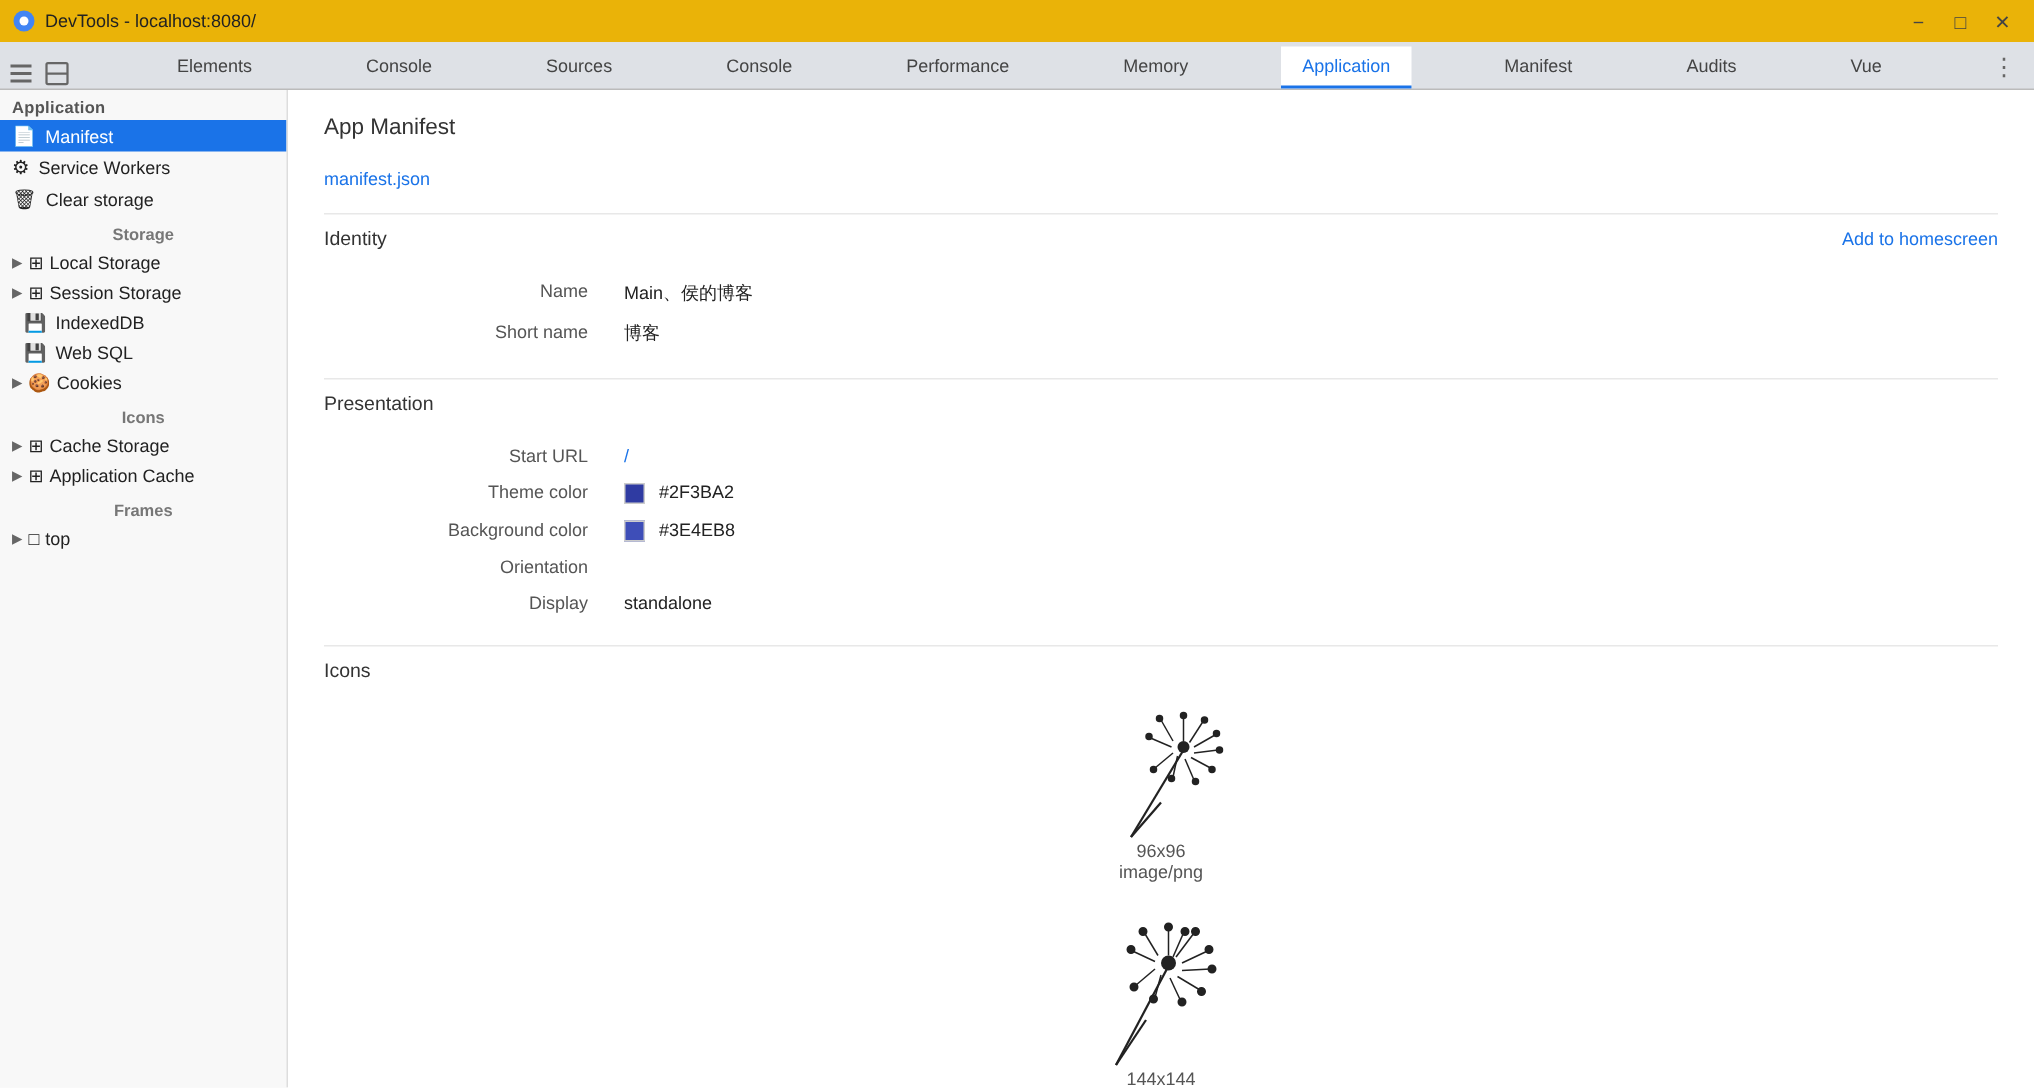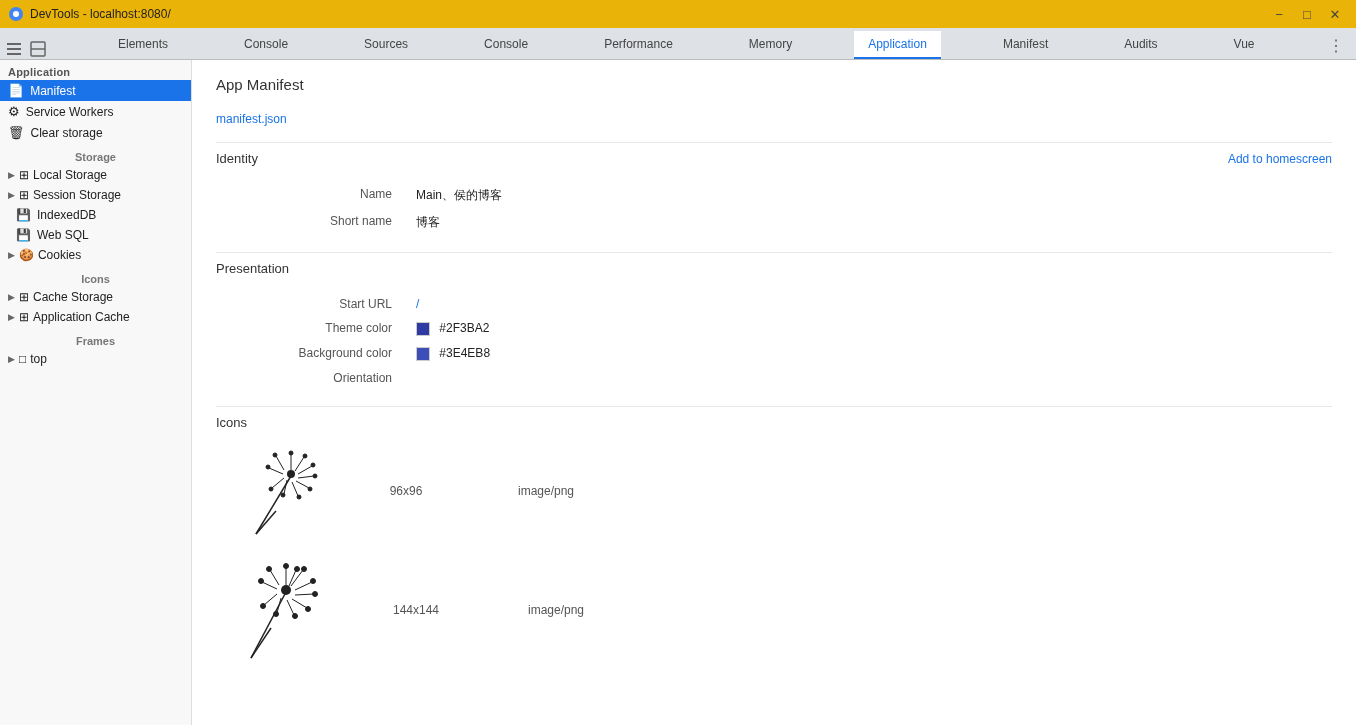--- a/index.html
+++ b/index.html
@@ -102,21 +102,21 @@
       vertical-align: middle; margin-right: 6px;
       border: 1px solid #ccc;
     }
     .url-link { color: #1a73e8; text-decoration: none; }
 
     .icons-section { margin-top: 12px; }
     .icon-entry { margin-bottom: 24px; }
     .icon-meta { font-size: 12px; color: #555; text-align: center; width: 140px; }
 
     
-    .icon-image-area { display: flex; align-items: center; }
+    .icon-image-area { display: flex; flex-direction: column; align-items: center; }
 
     
     #sidebar::-webkit-scrollbar { width: 6px; }
     #sidebar::-webkit-scrollbar-track { background: #f0f0f0; }
     #sidebar::-webkit-scrollbar-thumb { background: #ccc; border-radius: 3px; }
 
     #content::-webkit-scrollbar { width: 8px; }
     #content::-webkit-scrollbar-track { background: #f8f8f8; }
     #content::-webkit-scrollbar-thumb { background: #bbb; border-radius: 3px; }
   </style>
@@ -283,20 +283,24 @@
         <tr>
           <td class="label">Background color</td>
           <td class="value">
             <span class="color-swatch" style="background-color: #3E4EB8;"></span>
             <span>#3E4EB8</span>
           </td>
         </tr>
         <tr>
           <td class="label">Orientation</td>
           <td class="value"></td>
+        </tr>
+        <tr>
+          <td class="label">Display</td>
+          <td class="value">standalone</td>
         </tr>
       </tbody>
         </table>
 
       
       <div class="section-divider">
         <span>Icons</span>
       </div>
 
       <div class="icons-section">

